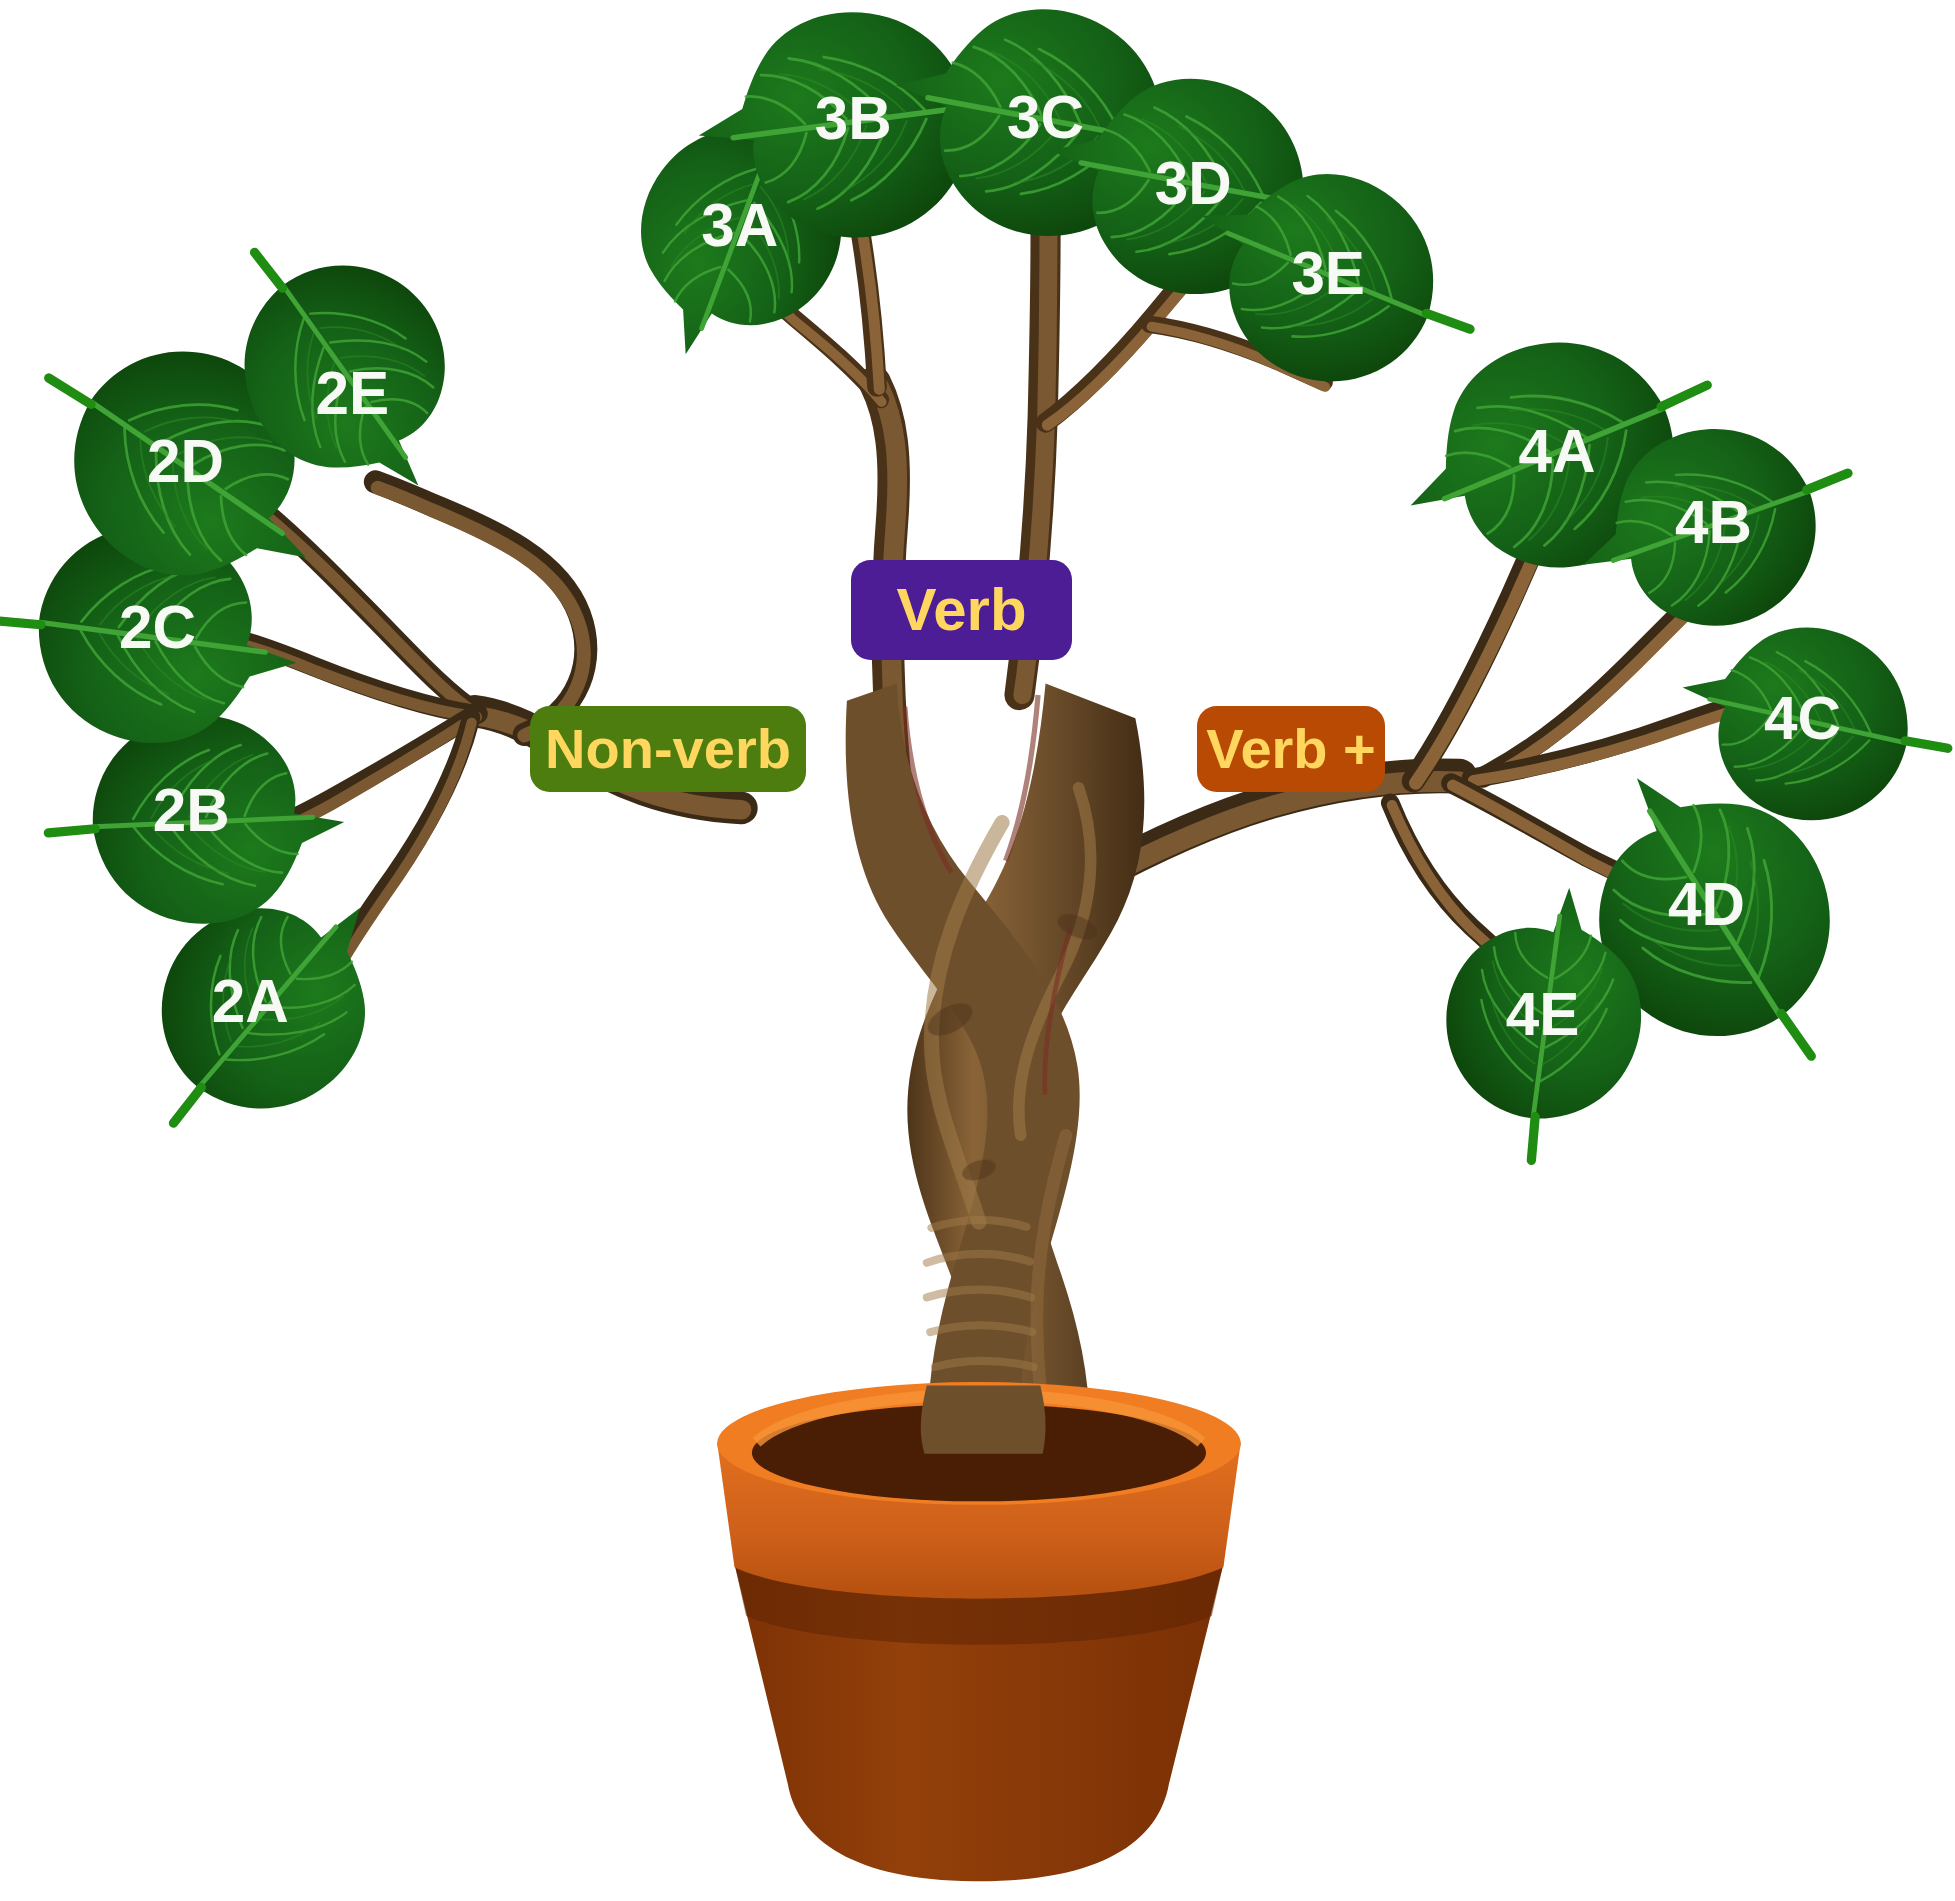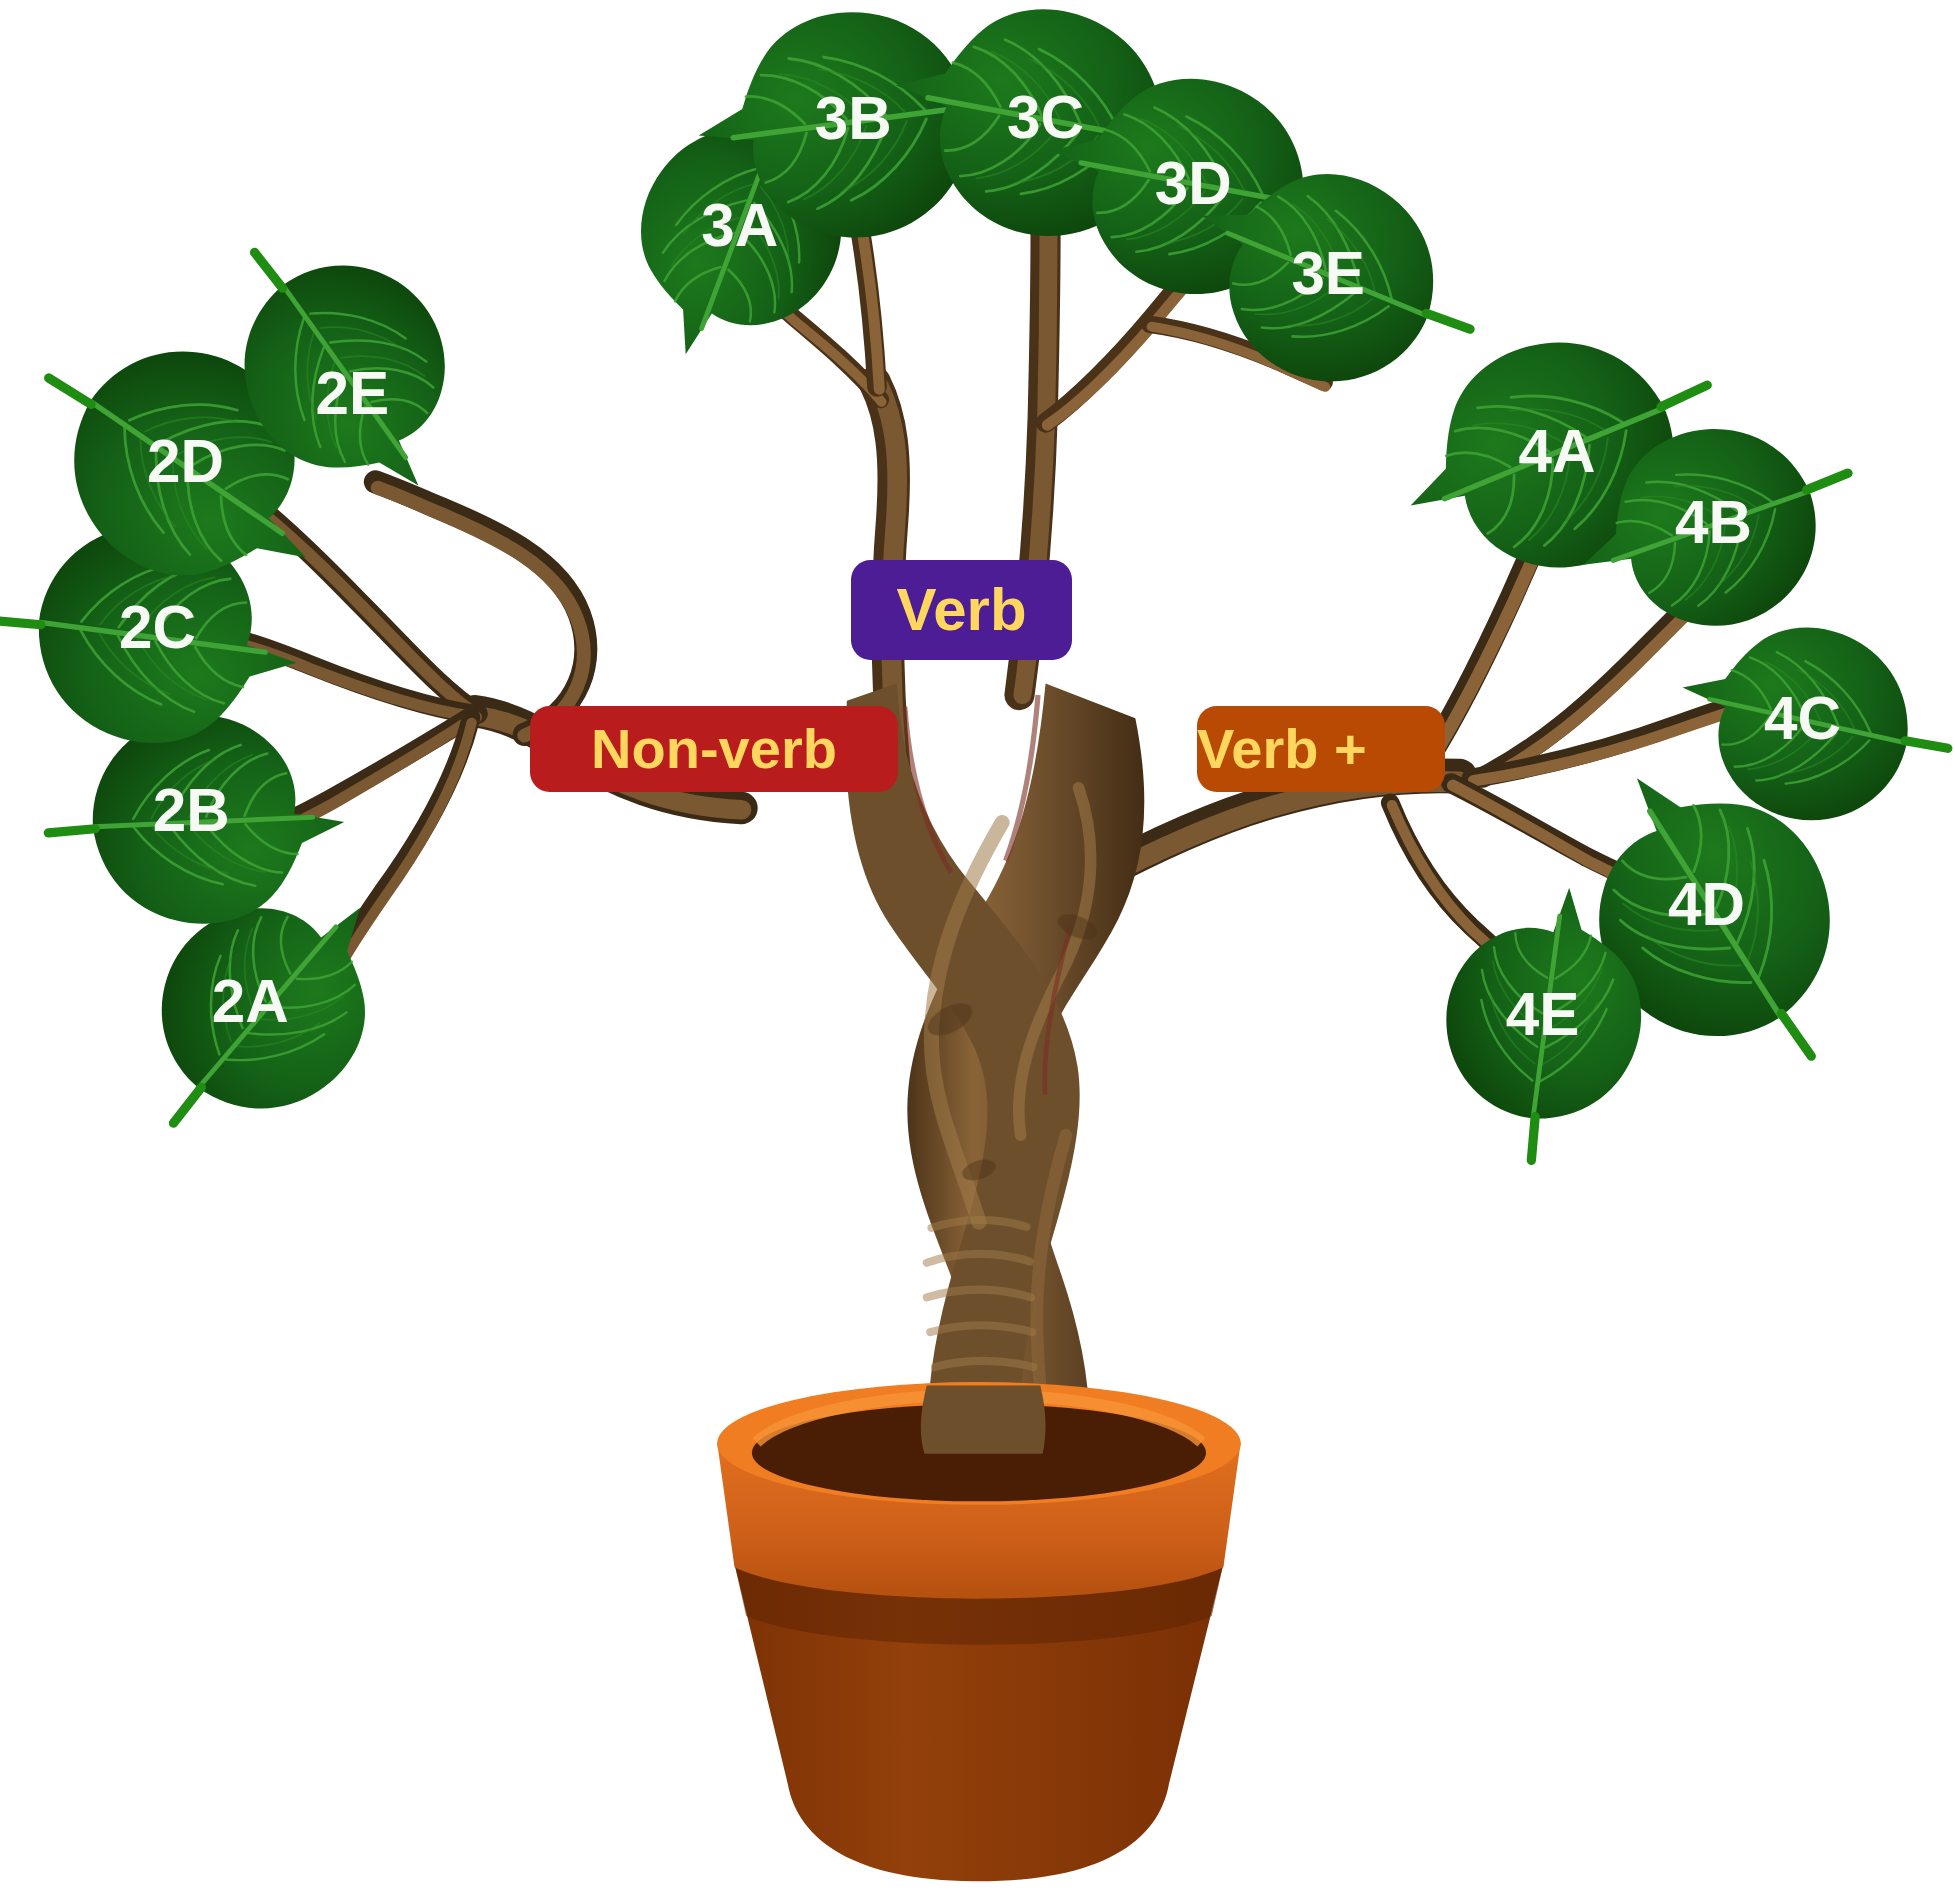--- a/index.html
+++ b/index.html
@@ -298,25 +298,25 @@
       <ellipse cx="1690" cy="2508" rx="392" ry="84" fill="#4a1e05"></ellipse>
 
       <path d="M 1306 2490 C 1360 2440 1520 2408 1690 2408 C 1860 2408 2020 2440 2074 2490" stroke="#f89237" stroke-width="20" fill="none" opacity="0.8"></path>
 
       <path d="M 1600 2392 C 1588 2440 1586 2476 1596 2510 L 1800 2510 C 1808 2470 1806 2434 1796 2392 Z" fill="#6e4f2c"></path>
     </g>
 
   </svg>
 
   <div id="chip-layer">
-      <div style="position: absolute; left: 530px; top: 706px; width: 368px; height: 86px; background: #b91c1c; border-radius: 19.7px; display: flex; align-items: center; justify-content: center;">
+      <div style="position: absolute; left: 530px; top: 706px; width: 276px; height: 86px; background: #4d7c0f; border-radius: 19.7px; display: flex; align-items: center; justify-content: center;">
         <span style="color: rgb(255, 215, 94); font-family: &quot;Liberation Sans&quot;, sans-serif; font-weight: bold; font-size: 56px; line-height: 1; white-space: nowrap;">Non-verb</span>
       </div>
       <div style="position: absolute; left: 851px; top: 560px; width: 221px; height: 100px; background: #4c1d95; border-radius: 19.7px; display: flex; align-items: center; justify-content: center;">
         <span style="color: rgb(255, 215, 94); font-family: &quot;Liberation Sans&quot;, sans-serif; font-weight: bold; font-size: 60px; line-height: 1; white-space: nowrap;">Verb</span>
       </div>
-      <div style="position: absolute; left: 1197px; top: 706px; width: 248px; height: 86px; background: rgb(184, 74, 4); border-radius: 19.7px; display: flex; align-items: center; justify-content: flex-start;">
+      <div style="position: absolute; left: 1197px; top: 706px; width: 188px; height: 86px; background: rgb(184, 74, 4); border-radius: 19.7px; display: flex; align-items: center; justify-content: center;">
         <span style="color: rgb(255, 215, 94); font-family: &quot;Liberation Sans&quot;, sans-serif; font-weight: bold; font-size: 56px; line-height: 1; white-space: nowrap;">Verb +</span>
       </div>
     </div>
 
 </div>
 
 
 </body></html>

